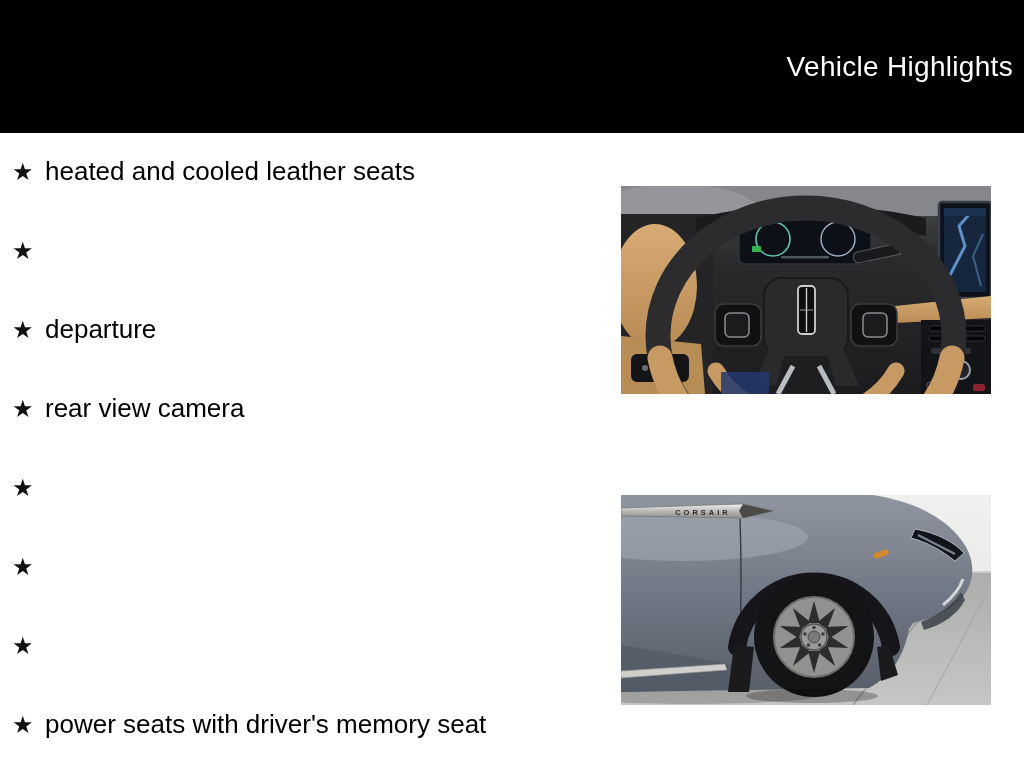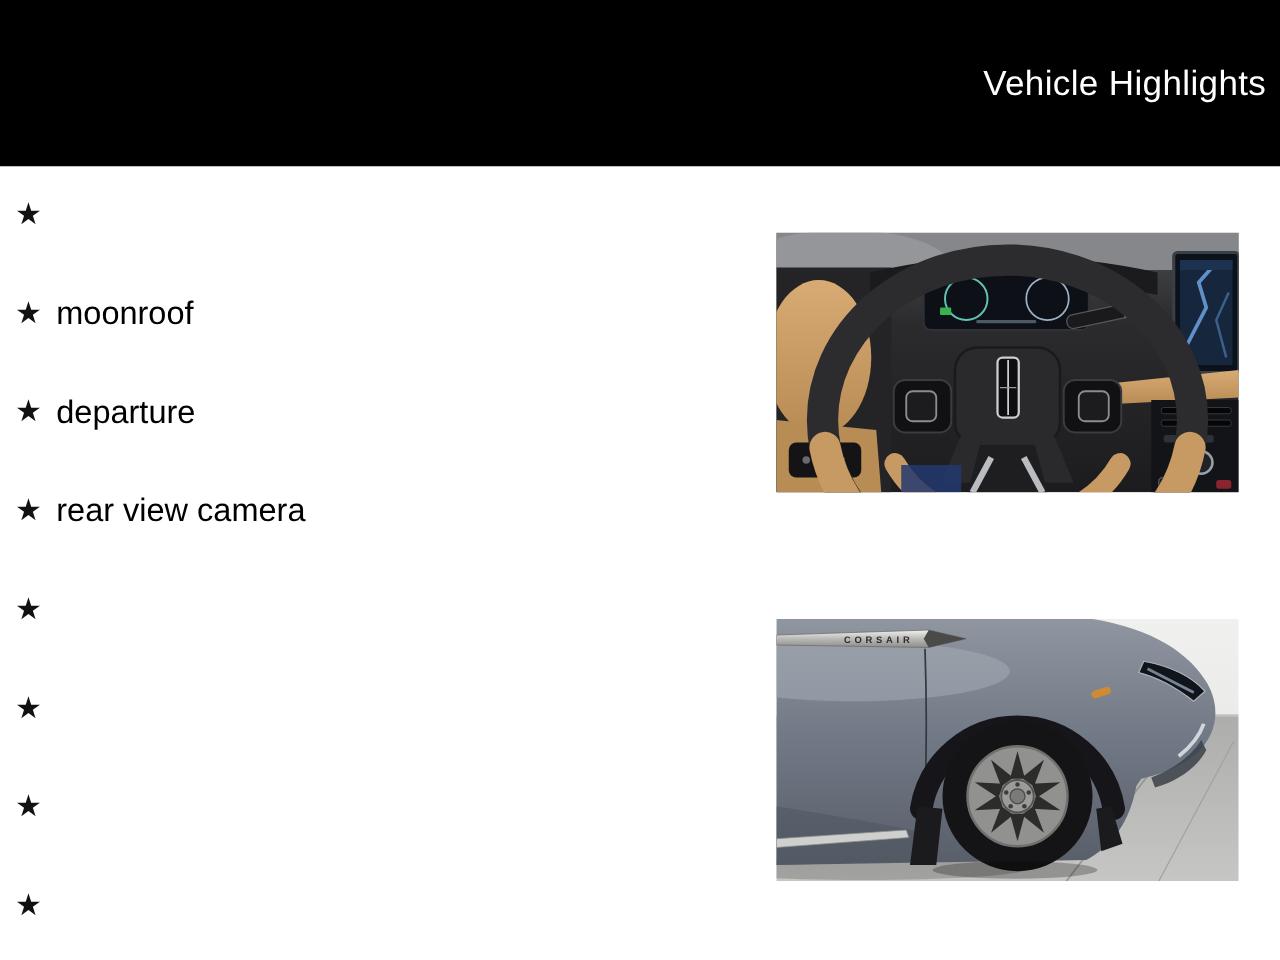--- a/index.html
+++ b/index.html
@@ -56,44 +56,45 @@
 </head>
 <body>
 
 <div class="header">
   <span class="header-title">Vehicle Highlights</span>
 </div>
 
 <ul class="features">
   <li class="feature">
     <span class="star">★</span>
-  </li>
-  <li class="feature">
-    <span class="star">★</span>
-    <span class="feature-text">moonroof</span>
+    <span class="feature-text">heated and cooled leather seats</span>
+  </li>
+  <li class="feature">
+    <span class="star">★</span>
   </li>
   <li class="feature">
     <span class="star">★</span>
     <span class="feature-text">departure</span>
   </li>
   <li class="feature">
     <span class="star">★</span>
     <span class="feature-text">rear view camera</span>
   </li>
   <li class="feature">
     <span class="star">★</span>
   </li>
   <li class="feature">
     <span class="star">★</span>
   </li>
   <li class="feature">
     <span class="star">★</span>
   </li>
   <li class="feature">
     <span class="star">★</span>
+    <span class="feature-text">power seats with driver's memory seat</span>
   </li>
 </ul>
 
 <figure class="photo" id="photo-interior" style="margin:0">
   <svg viewBox="0 0 370 208" preserveAspectRatio="none">
     <defs>
       <linearGradient id="cabinBg" x1="0" y1="0" x2="0" y2="1">
         <stop offset="0" stop-color="#4a4c4e"></stop>
           <stop offset="0.35" stop-color="#2b2b2e"></stop>
           <stop offset="1" stop-color="#1c1c1f"></stop>

